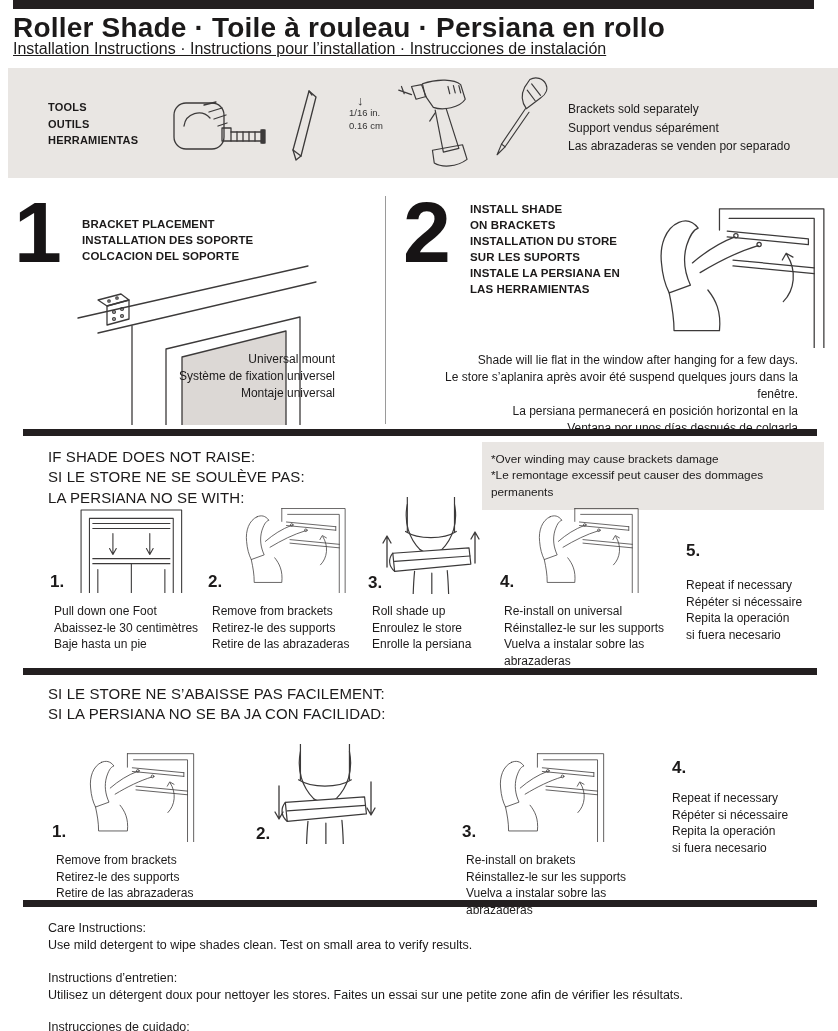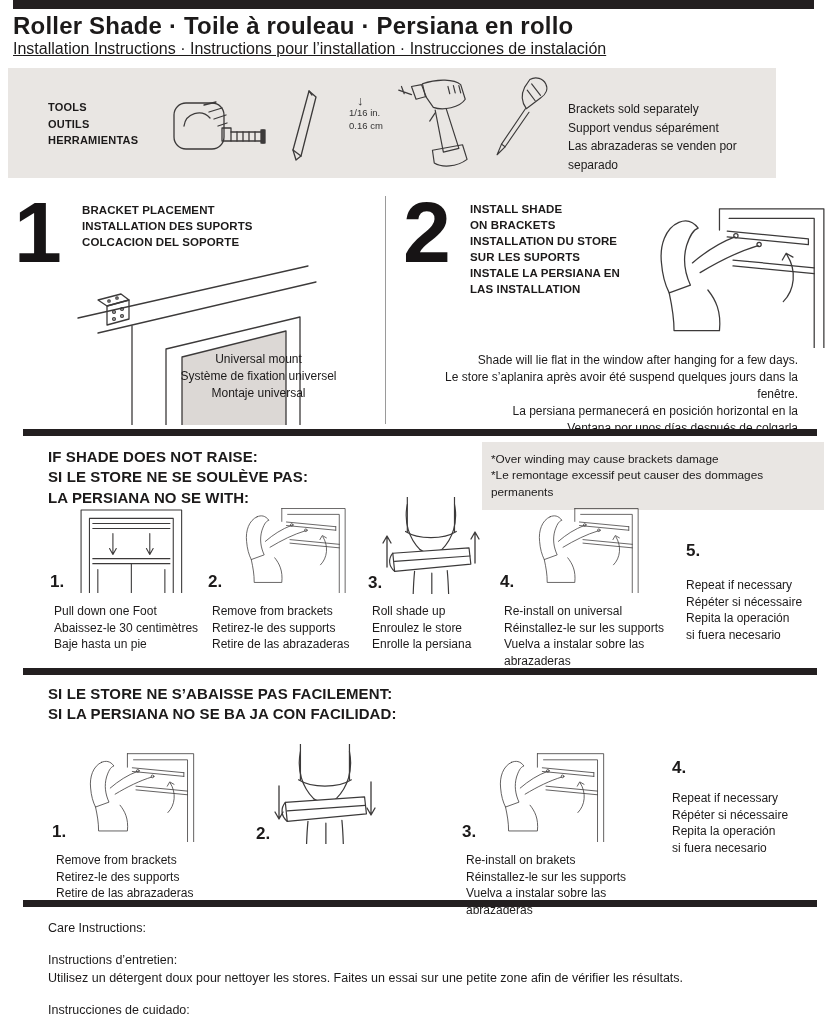--- a/index.html
+++ b/index.html
@@ -1,31 +1,31 @@
 <!DOCTYPE html>
 <html><head>
 <meta charset="utf-8">
 <style>
   html,body{margin:0;padding:0;background:#fff;}
   .page{position:relative;width:838px;height:1031px;background:#ffffff;overflow:hidden;
         font-family:"Liberation Sans", sans-serif;color:#1c1a1a;}
   .bar{position:absolute;background:#231f20;}
   .abs{position:absolute;}
-  .title{position:absolute;left:13px;top:12px;font-size:24px;font-weight:bold;letter-spacing:.2px;}
+  .title{position:absolute;left:13px;top:12px;font-size:28px;font-weight:bold;letter-spacing:.2px;}
   .subtitle{position:absolute;left:13px;top:40px;font-size:16px;text-decoration:underline;}
   .panel{position:absolute;background:#e9e6e3;}
   .tools-labels{position:absolute;left:40px;top:31px;font-size:11px;font-weight:bold;line-height:1.5;letter-spacing:.2px;}
   .drillnote{position:absolute;left:341px;top:26px;width:52px;font-size:9.5px;line-height:1.35;text-align:left;color:#333;}
   .drillnote .dn-arrow{font-size:13px;margin-left:8px;line-height:1;}
   .bracketnote{position:absolute;left:560px;top:32px;font-size:12px;line-height:1.55;}
   .bignum{position:absolute;font-size:86px;font-weight:bold;line-height:.84;letter-spacing:-3px;color:#171415;}
   .stepheading{position:absolute;font-size:11.5px;font-weight:bold;line-height:1.4;letter-spacing:.1px;}
   .cap-r{position:absolute;font-size:12px;line-height:1.42;text-align:right;}
   .vdivider{position:absolute;left:385px;top:196px;width:1px;height:228px;background:#9a9a9a;}
-  .h3lines{position:absolute;font-size:15px;font-weight:bold;line-height:1.35;letter-spacing:.1px;}
+  .h3lines{position:absolute;font-size:15px;font-weight:normal;line-height:1.35;letter-spacing:.1px;}
   .warnbox{position:absolute;left:482px;top:442px;width:326px;background:#e9e6e3;
            padding:9px 7px 10px 9px;font-size:11.8px;line-height:1.38;}
   .step{position:absolute;}
   .step svg{display:block;}
   .stepnum{position:absolute;left:0;font-size:17px;font-weight:bold;}
   .stepcap{position:absolute;left:4px;font-size:12px;line-height:1.38;white-space:nowrap;}
   .care{position:absolute;left:48px;top:920px;width:770px;font-size:12.5px;line-height:1.38;}
   .care .grp{margin-bottom:15px;}
   svg.lineart{stroke:#3c3a3a;fill:none;stroke-width:1.3;stroke-linecap:round;stroke-linejoin:round;}
 </style>
@@ -113,21 +113,21 @@
         <path d="M16,71 L99,65"></path>
         <path d="M38,82 C36,102 36,122 36,140 M57,84 V140 M74,81 C76,102 76,122 76,140"></path>
       </symbol>
     </defs>
   </svg>
 
   <div class="bar" style="left:13px;top:0;width:801px;height:9px;"></div>
   <div class="title">Roller Shade · Toile à rouleau · Persiana en rollo</div>
   <div class="subtitle">Installation Instructions · Instructions pour l’installation · Instrucciones de instalación</div>
 
-  <div class="panel" style="left:8px;top:68px;width:768px;height:110px;">
+  <div class="panel" style="left:8px;top:68px;width:830px;height:110px;">
     <div class="tools-labels">
       <div>TOOLS</div>
       <div>OUTILS</div>
       <div>HERRAMIENTAS</div>
     </div>
     <svg class="lineart abs" style="left:162px;top:25px" width="100" height="70">
         <use href="#sym-tape"></use>
       </svg>
     <svg class="lineart abs" style="left:282px;top:16px" width="30" height="84">
         <use href="#sym-pencil"></use>
@@ -144,44 +144,44 @@
         <use href="#sym-screwdriver"></use>
       </svg>
     <div class="bracketnote">
       <div>Brackets sold separately</div>
       <div>Support vendus séparément</div>
       <div>Las abrazaderas se venden por separado</div>
     </div>
   </div>
 
   <div class="bignum" style="left:14px;top:196px;">1</div>
-  <div class="stepheading" style="left:82px;top:202px;">
+  <div class="stepheading" style="left:82px;top:216px;">
     <div>BRACKET PLACEMENT</div>
-    <div>INSTALLATION DES SUPORTS</div>
+    <div>INSTALLATION DES SOPORTE</div>
     <div>COLCACION DEL SOPORTE</div>
   </div>
   <svg class="lineart abs" style="left:70px;top:260px" width="280" height="165">
       <use href="#sym-window-corner"></use>
     </svg>
-  <div class="cap-r" style="left:161px;top:351px;width:195px;text-align:center;">
+  <div class="cap-r" style="left:140px;top:351px;width:195px;">
     <div>Universal mount</div>
     <div>Système de fixation universel</div>
     <div>Montaje universal</div>
   </div>
 
   <div class="vdivider"></div>
 
   <div class="bignum" style="left:403px;top:196px;">2</div>
   <div class="stepheading" style="left:470px;top:201px;">
     <div>INSTALL SHADE</div>
     <div>ON BRACKETS</div>
     <div>INSTALLATION DU STORE</div>
     <div>SUR LES SUPORTS</div>
     <div>INSTALE LA PERSIANA EN</div>
-    <div>LAS INSTALLATION</div>
+    <div>LAS HERRAMIENTAS</div>
   </div>
   <svg class="lineart abs" style="left:633px;top:203px" width="200" height="145">
       <use href="#sym-person-window"></use>
     </svg>
   <div class="cap-r" style="left:420px;top:352px;width:378px;">
     <div>Shade will lie flat in the window after hanging for a few days.</div>
     <div>Le store s’aplanira après avoir été suspend quelques jours dans la fenêtre.</div>
     <div>La persiana permanecerá en posición horizontal en la</div>
     <div>Ventana por unos días después de colgarla</div>
   </div>
@@ -308,20 +308,21 @@
       <div>Repita la operación</div>
       <div>si fuera necesario</div>
     </div>
   </div>
 
   <div class="bar" style="left:23px;top:900px;width:794px;height:7px;"></div>
 
   <div class="care">
     <div class="grp">
       <div>Care Instructions:</div>
+      <div>Use mild detergent to wipe shades clean. Test on small area to verify results.</div>
     </div>
     <div class="grp">
       <div>Instructions d’entretien:</div>
       <div>Utilisez un détergent doux pour nettoyer les stores. Faites un essai sur une petite zone afin de vérifier les résultats.</div>
     </div>
     <div class="grp">
       <div>Instrucciones de cuidado:</div>
 
     </div>
   </div>

